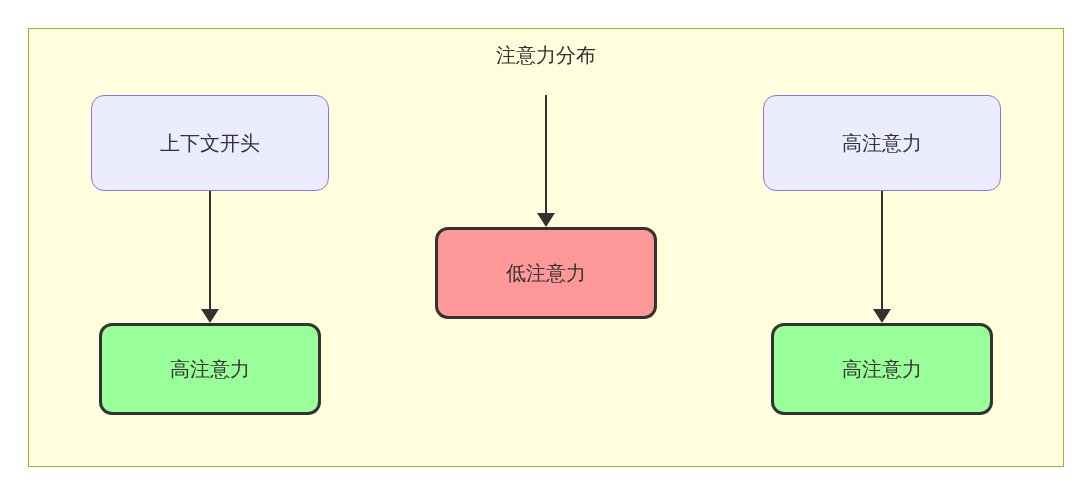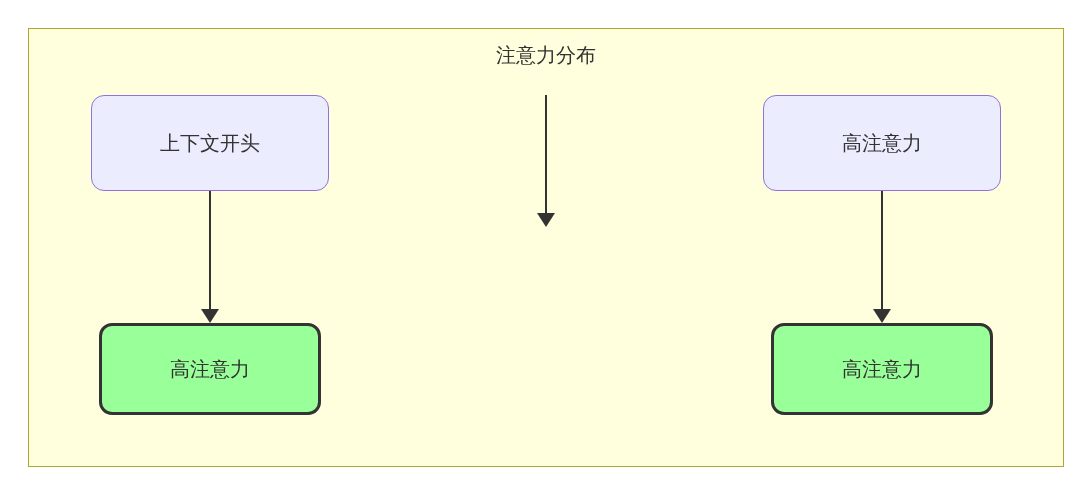--- a/index.html
+++ b/index.html
@@ -107,20 +107,23 @@
         <div class="node bottom-node high">
           <span>高注意力</span>
         </div>
       </div>
 
       <div class="column">
         <div class="arrow">
           <div class="arrow-line"></div>
           <div class="arrow-head"></div>
         </div>
+        <div class="node bottom-node low">
+          <span>低注意力</span>
+        </div>
       </div>
 
       <div class="column">
         <div class="node top-node">
           <span>高注意力</span>
         </div>
         <div class="arrow">
           <div class="arrow-line"></div>
           <div class="arrow-head"></div>
         </div>

